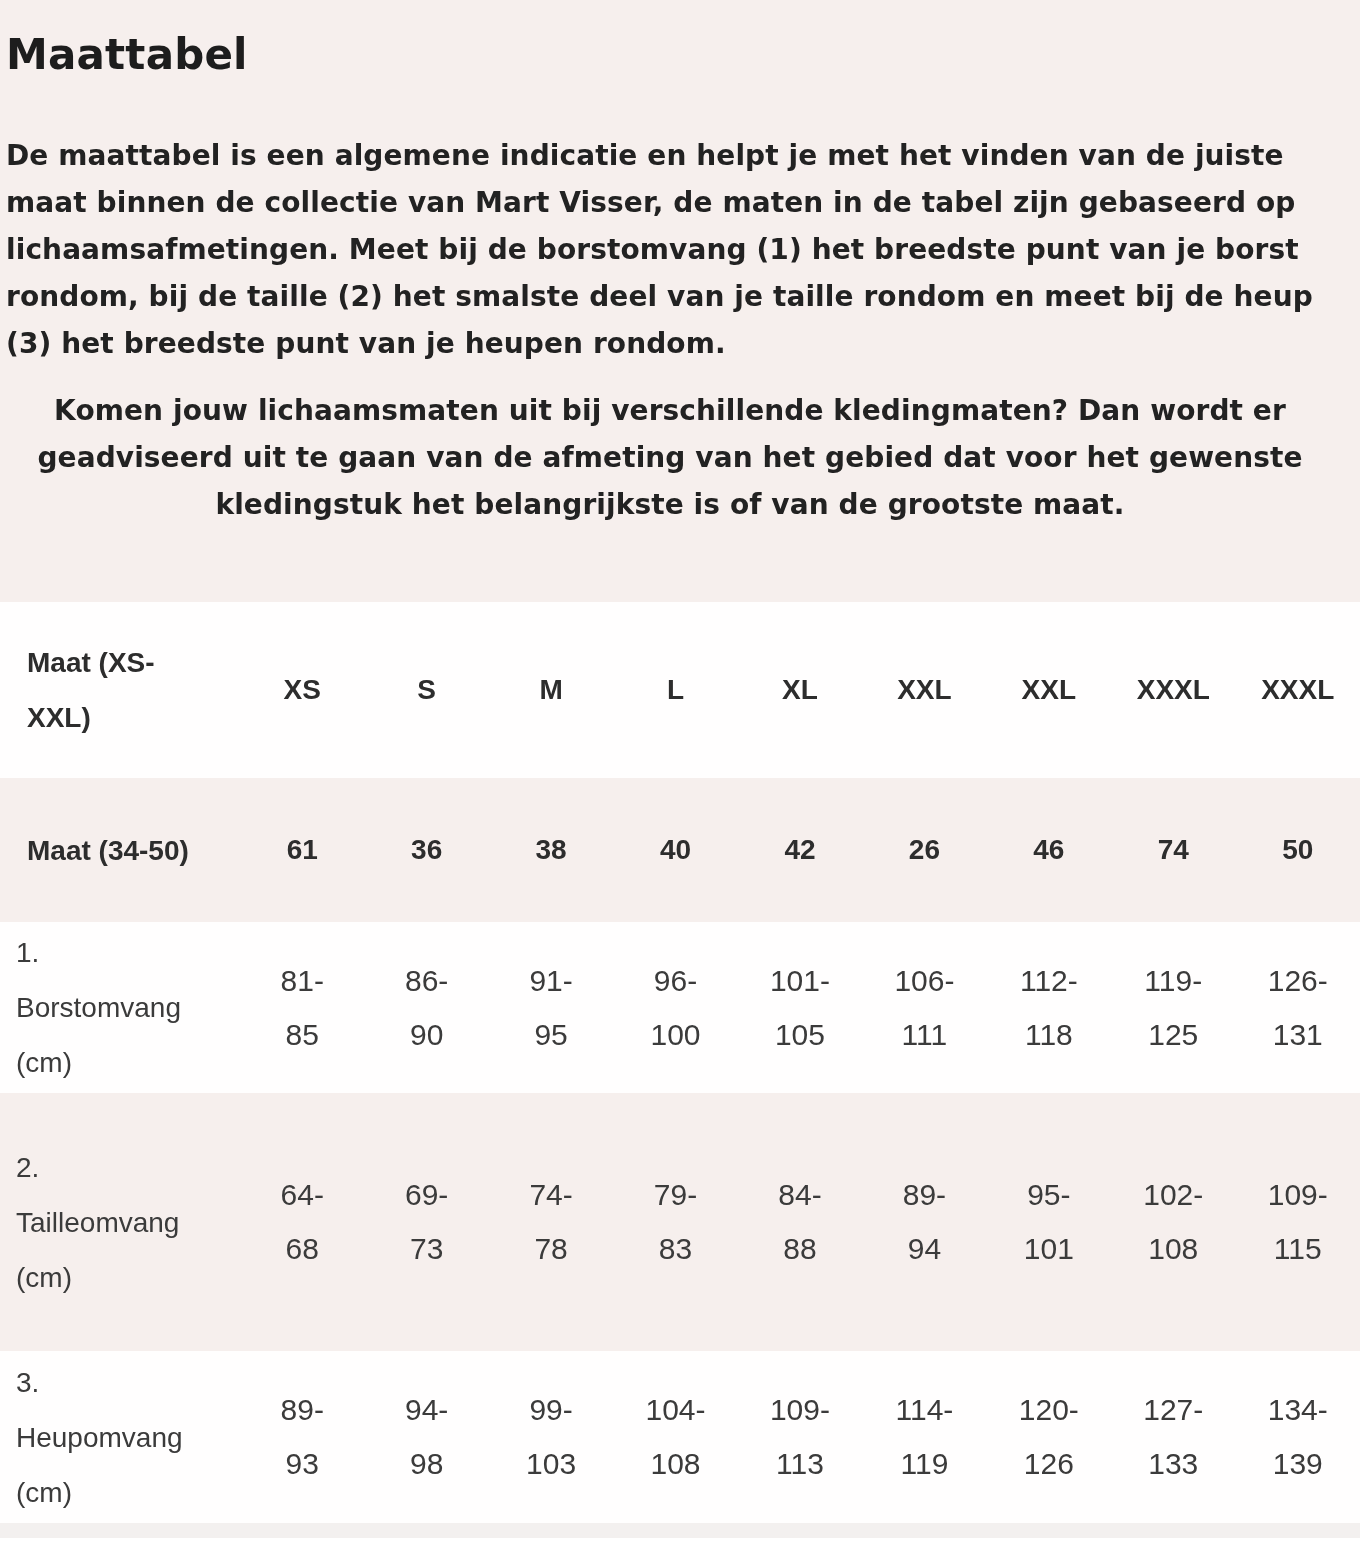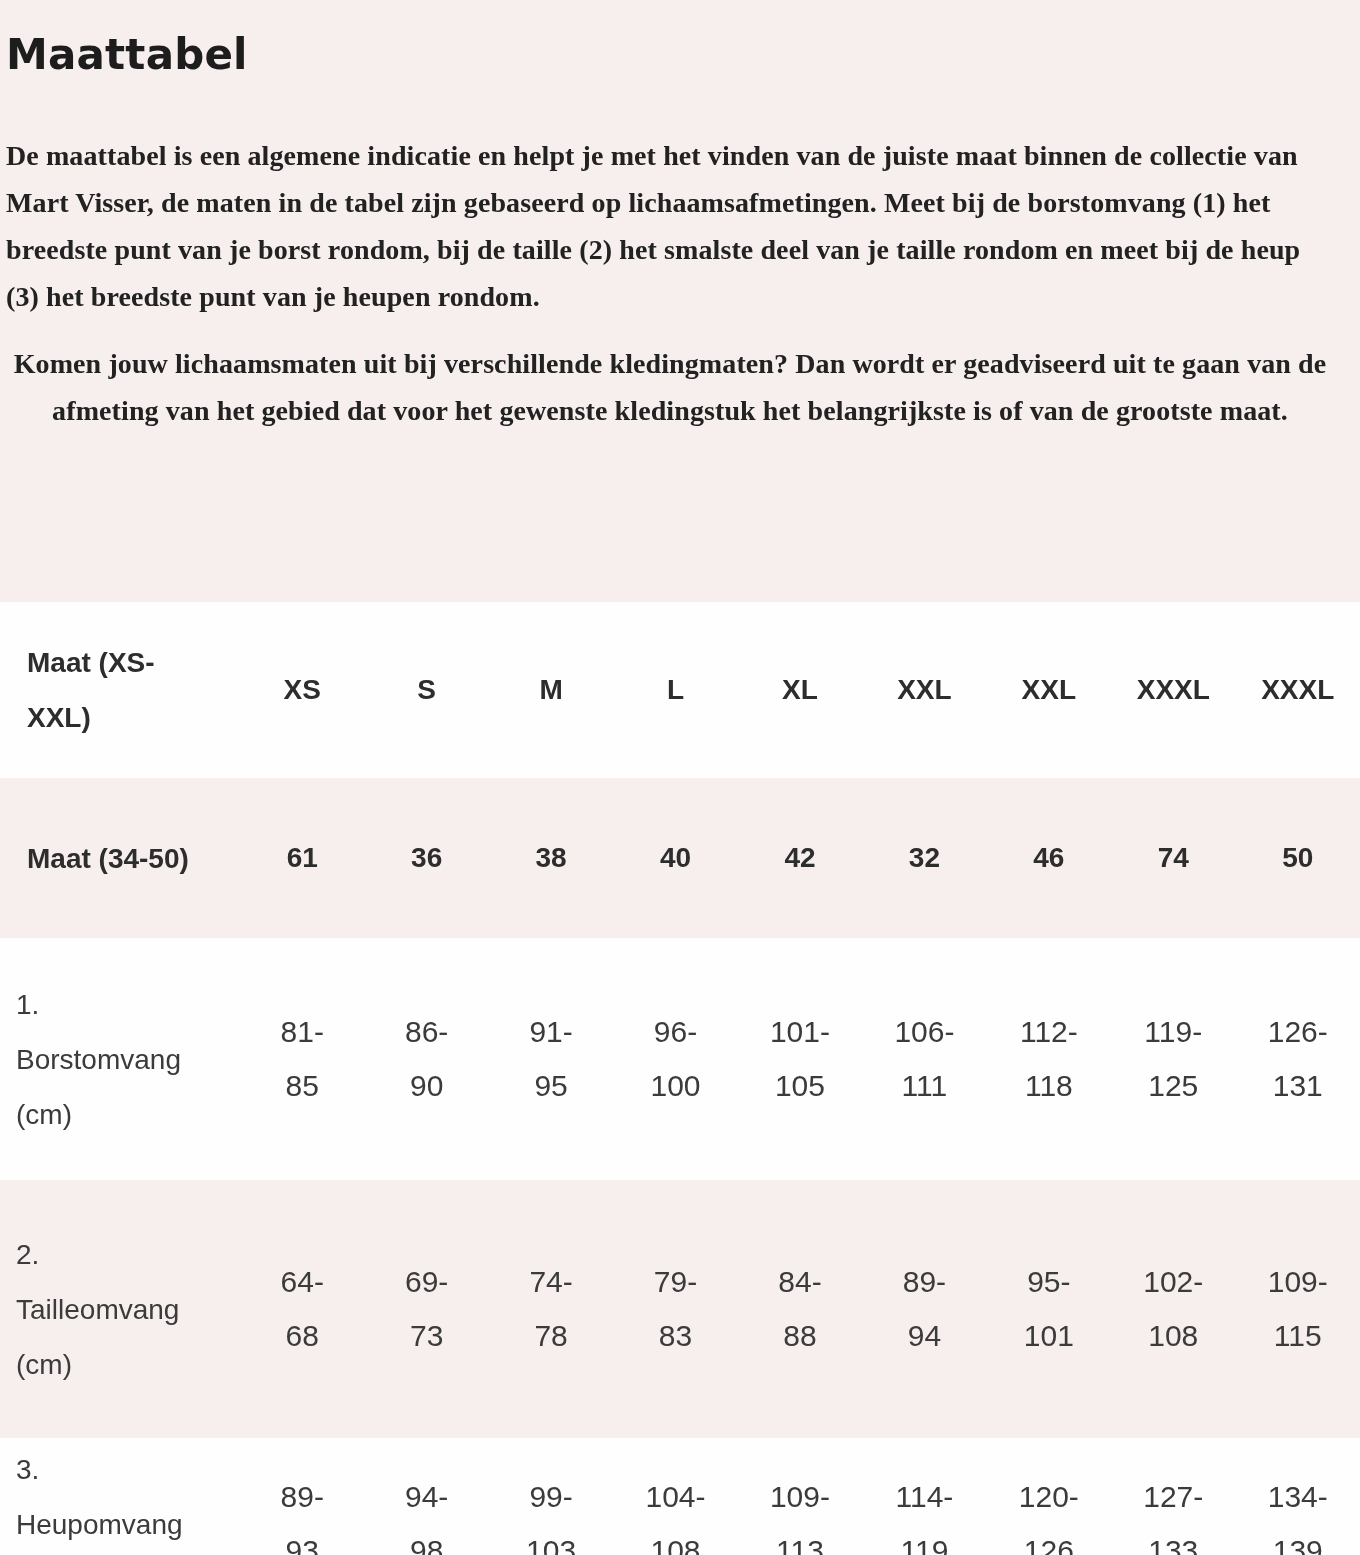--- a/index.html
+++ b/index.html
@@ -32,37 +32,36 @@
     letter-spacing:.2px;
     line-height:1.2;
   }
   .para{
     margin:0;
     font-size:28px;
     font-weight:700;
     line-height:47px;
     color:#222222;
     letter-spacing:.1px;
-    font-family:Liberation Serif, serif;
   }
   .para.intro{margin-top:52px;}
   .para.advice{margin-top:20px;text-align:center;}
   
   table.size-table{
     width:1360px;
     border-collapse:collapse;
     table-layout:fixed;
     font-family:"Liberation Sans",sans-serif;
   }
   col.label-col{width:240px;}
   tr.white{background:var(--row-white);}
   tr.pink{background:var(--background-pink);}
   tr:nth-child(1){height:176px;border-radius:9px;}
-  tr:nth-child(2){height:160px;margin-top:16px;}
-  tr:nth-child(3){height:242px;}
+  tr:nth-child(2){height:144px;margin-top:16px;}
+  tr:nth-child(3){height:171px;}
   tr:nth-child(4){height:258px;}
   tr:nth-child(5){height:172px;margin-top:20px;}
   th,td{
     vertical-align:middle;
     border:none;
     overflow:hidden;
   }
   th{
     text-align:left;
     font-size:28px;
@@ -133,21 +132,21 @@
         <td>XXXL</td>
         <td>XXXL</td>
       </tr>
       <tr class="header pink">
         <th>Maat (34-50)</th>
         <td>61</td>
         <td>36</td>
         <td>38</td>
         <td>40</td>
         <td>42</td>
-        <td>32</td>
+        <td>26</td>
         <td>46</td>
         <td>74</td>
         <td>50</td>
       </tr>
       <tr class="data white">
         <th>1. Borstomvang (cm)</th>
         <td>81-<br>85</td>
         <td>86-<br>90</td>
         <td>91-<br>95</td>
         <td>96-<br>100</td>

